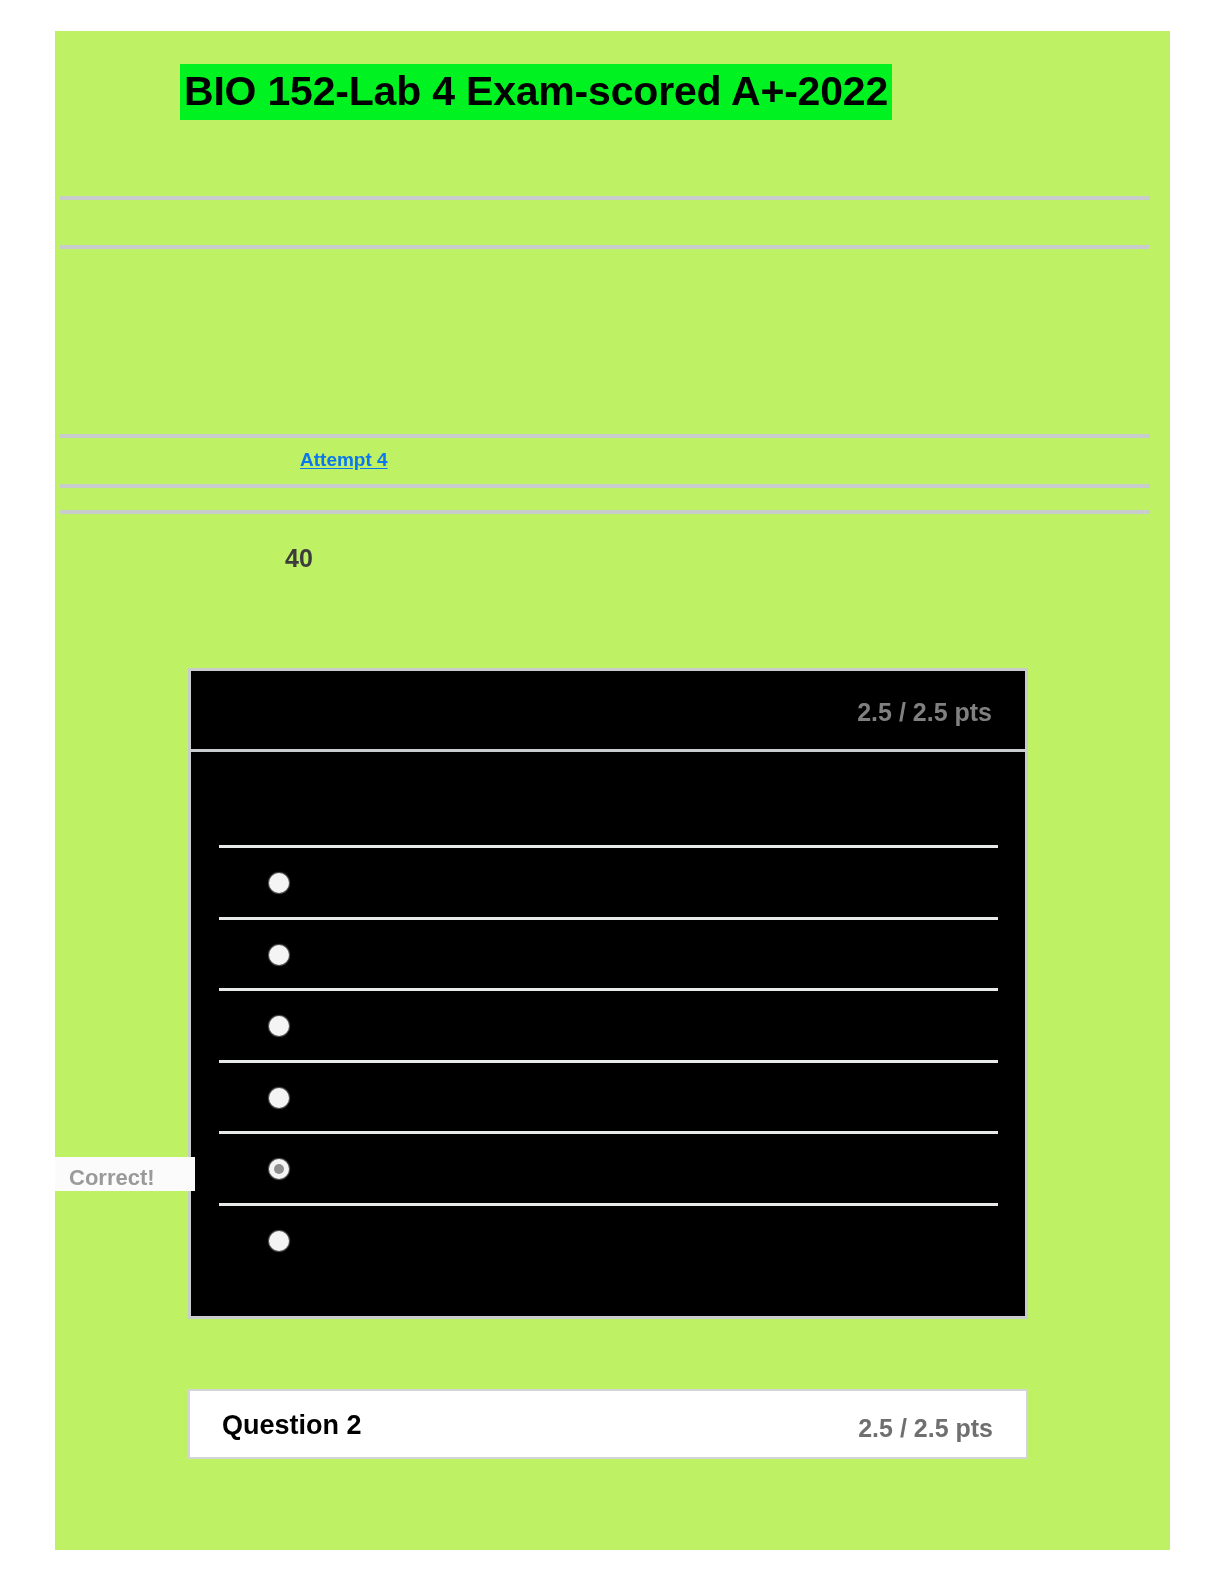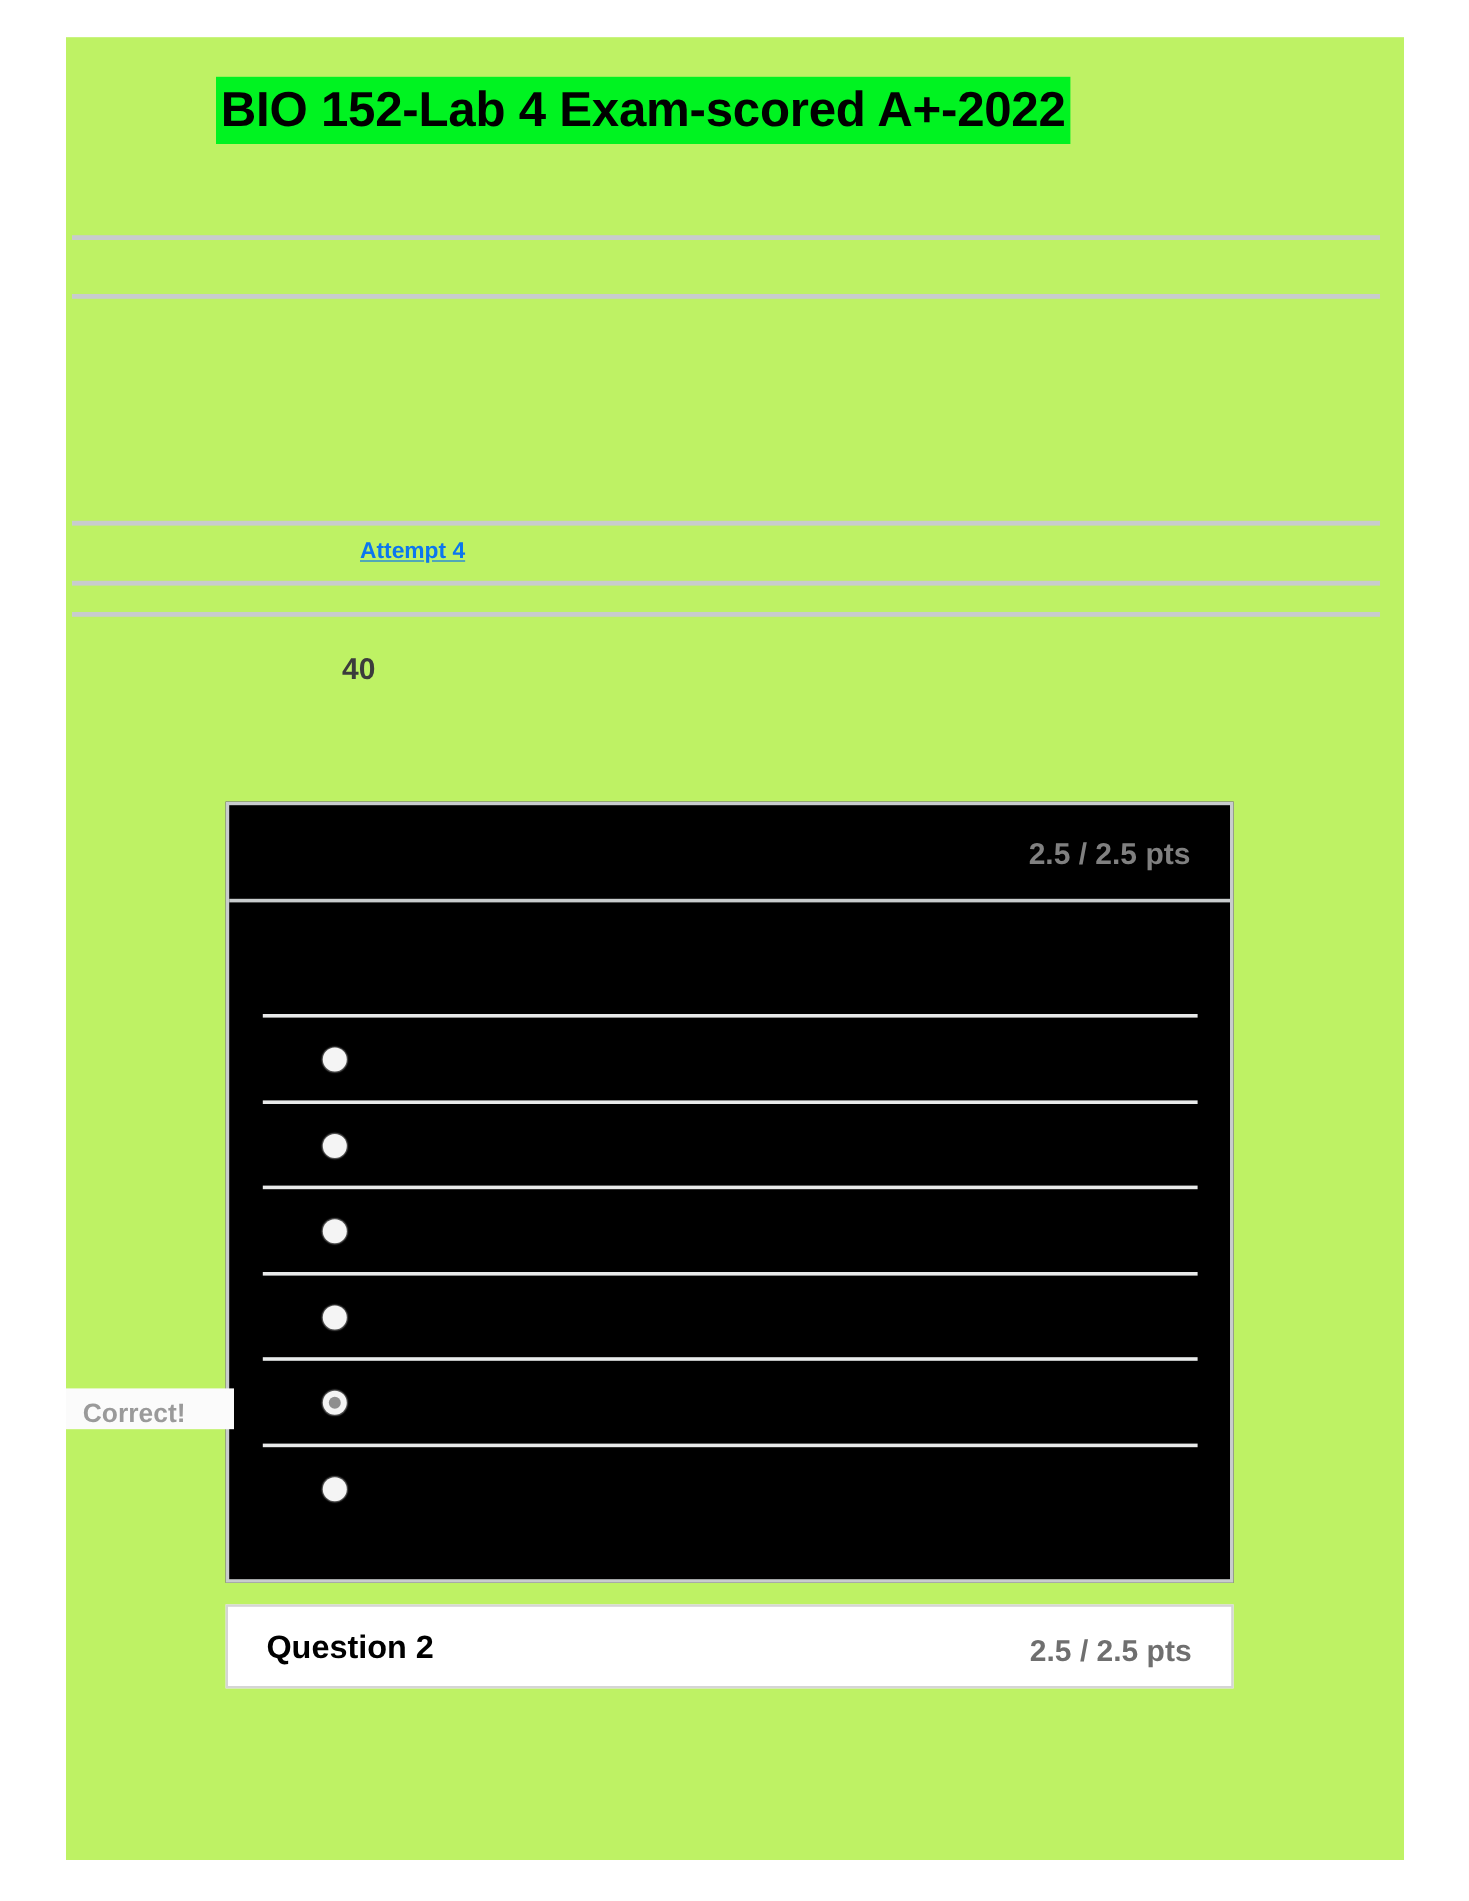--- a/index.html
+++ b/index.html
@@ -160,21 +160,21 @@
     color: #9a9a9a;
     font-size: 22px;
     font-weight: bold;
     line-height: 26px;
   }
 
   
   .q2-bar {
     position: absolute;
     left: 133px;
-    top: 1306px;
+    top: 1358px;
     width: 840px;
     height: 70px;
     background: #ffffff;
     border: 2px solid #d5d5d5;
   }
   .q2-label {
     position: absolute;
     left: 32px;
     top: 18px;
     color: #000000;

